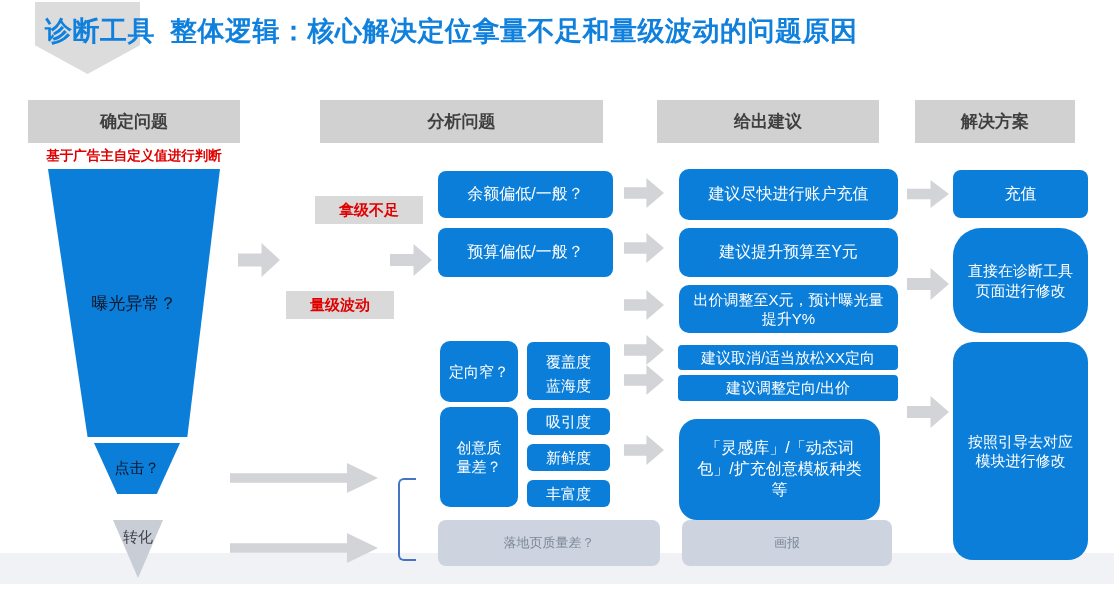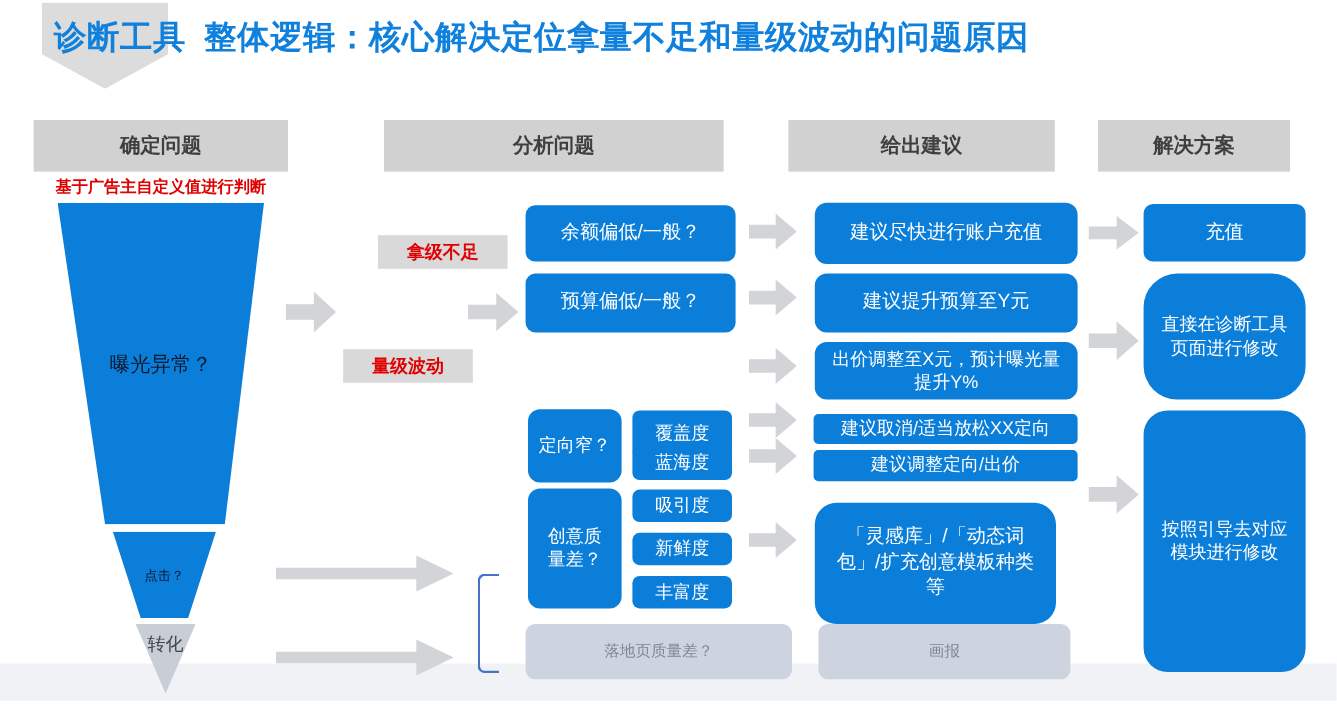--- a/index.html
+++ b/index.html
@@ -78,21 +78,21 @@
     <span>整体逻辑：核心解决定位拿量不足和量级波动的问题原因</span>
   </div>
 
   <div class="col-header" style="left:28px;width:212px;">确定问题</div>
   <div class="col-header" style="left:320px;width:283px;">分析问题</div>
   <div class="col-header" style="left:657px;width:222px;">给出建议</div>
   <div class="col-header" style="left:915px;width:160px;">解决方案</div>
 
   <div class="red-note">基于广告主自定义值进行判断</div>
   <div class="funnel" style="left:48px;top:169px;width:172px;height:268px;clip-path:polygon(0 0,100% 0,81% 100%,23% 100%);">曝光异常？</div>
-  <div class="funnel" style="left:94px;top:443px;width:86px;height:72px;font-size:11px;clip-path:polygon(0 0,100% 0,73% 100%,27% 100%);">点击？</div>
+  <div class="funnel" style="left:94px;top:443px;width:86px;height:51px;font-size:15px;clip-path:polygon(0 0,100% 0,73% 100%,27% 100%);">点击？</div>
   <div class="funnel" style="left:113px;top:520px;width:50px;height:58px;background:#c9cdd6;color:#3f4348;font-size:15px;align-items:flex-start;padding-top:8px;box-sizing:border-box;clip-path:polygon(0 0,100% 0,50% 100%);">转化</div>
 
   <div class="cause" style="top:196px;margin-left:29px;">拿级不足</div>
   <div class="cause" style="top:291px;">量级波动</div>
 
   <div class="arrow" style="left:238px;top:243px;width:42px;height:34px;"></div>
   <div class="arrow" style="left:390px;top:244px;width:42px;height:32px;"></div>
 
   <div class="bbox" style="left:438px;top:171px;width:175px;height:47px;font-size:16px;">余额偏低/一般？</div>
   <div class="bbox" style="left:438px;top:228px;width:175px;height:49px;font-size:16px;">预算偏低/一般？</div>

